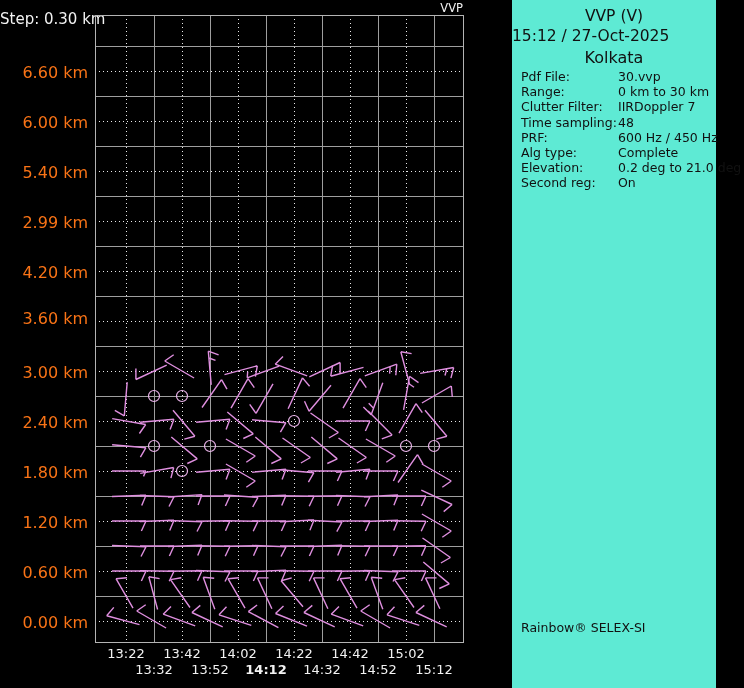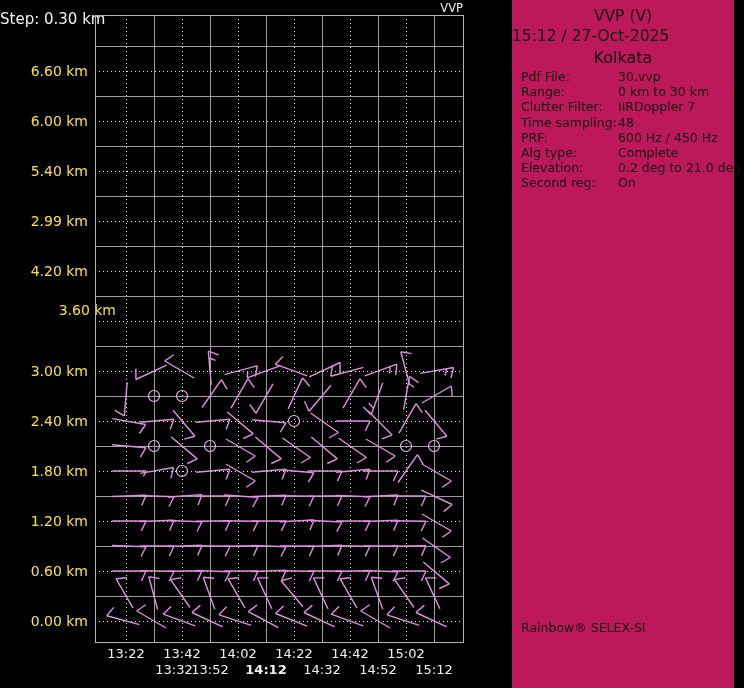--- a/index.html
+++ b/index.html
@@ -2,26 +2,26 @@
 <html><head>
 <meta charset="utf-8">
 <style>
   html,body{margin:0;padding:0;background:#000;}
   .screen{position:relative;width:744px;height:688px;background:#000;overflow:hidden;
           font-family:"DejaVu Sans","Liberation Sans",sans-serif;}
   .plot-title{position:absolute;left:95px;top:1px;width:368px;text-align:right;
               color:#f2f2f2;font-size:11.5px;}
   .step-label{position:absolute;left:0;top:10px;width:88px;text-align:right;
               color:#f2f2f2;font-size:15px;white-space:nowrap;}
-  .ylab{position:absolute;left:0;width:88px;text-align:right;color:#fde047;
-        font-size:14px;white-space:nowrap;}
+  .ylab{position:absolute;left:0;width:88px;text-align:right;color:#f97316;
+        font-size:16px;white-space:nowrap;}
   .xlab{position:absolute;color:#f2f2f2;font-size:13px;transform:translateX(-50%);
         white-space:nowrap;}
   svg.plot{position:absolute;left:0;top:0;}
-  .panel{position:absolute;left:512px;top:0;width:222px;height:688px;background:#be185d;color:#111;}
+  .panel{position:absolute;left:512px;top:0;width:204px;height:688px;background:#5eead4;color:#111;}
   .panel-title{text-align:center;font-size:15.5px;margin-top:7px;}
   .panel-date{text-align:left;font-size:15.5px;margin-top:2px;}
   .panel-site{text-align:center;font-size:16px;margin-top:3px;}
   .fields{position:absolute;left:9px;top:69px;right:2px;font-size:12.5px;line-height:15.2px;}
   .frow{display:flex;}
   .flabel{width:97px;flex:none;white-space:nowrap;}
   .fvalue{white-space:nowrap;}
   .panel-footer{position:absolute;left:9px;top:620px;font-size:12.5px;}
 </style>
 </head>
@@ -31,21 +31,21 @@
 
   <div class="plot-title">VVP</div>
   <div class="step-label">Step: 0.30 km</div>
 
   <div id="ylabels">
       <div class="ylab" style="top: 63px;">6.60 km</div>
       <div class="ylab" style="top: 113px;">6.00 km</div>
       <div class="ylab" style="top: 163px;">5.40 km</div>
       <div class="ylab" style="top: 213px;">2.99 km</div>
       <div class="ylab" style="top: 263px;">4.20 km</div>
-      <div class="ylab" style="top: 302px; padding-left: 28px;">3.60 km</div>
+      <div class="ylab" style="top: 309px;">3.60 km</div>
       <div class="ylab" style="top: 363px;">3.00 km</div>
       <div class="ylab" style="top: 413px;">2.40 km</div>
       <div class="ylab" style="top: 463px;">1.80 km</div>
       <div class="ylab" style="top: 513px;">1.20 km</div>
       <div class="ylab" style="top: 563px;">0.60 km</div>
       <div class="ylab" style="top: 613px;">0.00 km</div>
     </div>
 
   <svg class="plot" id="plotsvg" width="744" height="688">
       <line x1="95" y1="621" x2="463" y2="621" stroke="#e8e8e8" stroke-width="1" stroke-dasharray="1 3" shape-rendering="crispEdges"></line>
@@ -213,21 +213,21 @@
       <circle cx="294" cy="421" r="5.5" fill="none" stroke="#e9b3e9" stroke-width="1.2"></circle>
       <circle cx="154" cy="446" r="5.5" fill="none" stroke="#e9b3e9" stroke-width="1.2"></circle>
       <circle cx="210" cy="446" r="5.5" fill="none" stroke="#e9b3e9" stroke-width="1.2"></circle>
       <circle cx="406" cy="446" r="5.5" fill="none" stroke="#e9b3e9" stroke-width="1.2"></circle>
       <circle cx="434" cy="446" r="5.5" fill="none" stroke="#e9b3e9" stroke-width="1.2"></circle>
       <circle cx="182" cy="471" r="5.5" fill="none" stroke="#e9b3e9" stroke-width="1.2"></circle>
     </svg>
 
   <div id="xlabels">
       <div class="xlab" style="left: 126px; top: 646px;">13:22</div>
-      <div class="xlab" style="left: 154px; top: 662px; margin-left: 20px;">13:32</div>
+      <div class="xlab" style="left: 154px; top: 662px;">13:32</div>
       <div class="xlab" style="left: 182px; top: 646px;">13:42</div>
       <div class="xlab" style="left: 210px; top: 662px;">13:52</div>
       <div class="xlab" style="left: 238px; top: 646px;">14:02</div>
       <div class="xlab" style="left: 266px; top: 662px; font-weight: bold;">14:12</div>
       <div class="xlab" style="left: 294px; top: 646px;">14:22</div>
       <div class="xlab" style="left: 322px; top: 662px;">14:32</div>
       <div class="xlab" style="left: 350px; top: 646px;">14:42</div>
       <div class="xlab" style="left: 378px; top: 662px;">14:52</div>
       <div class="xlab" style="left: 406px; top: 646px;">15:02</div>
       <div class="xlab" style="left: 434px; top: 662px;">15:12</div>

